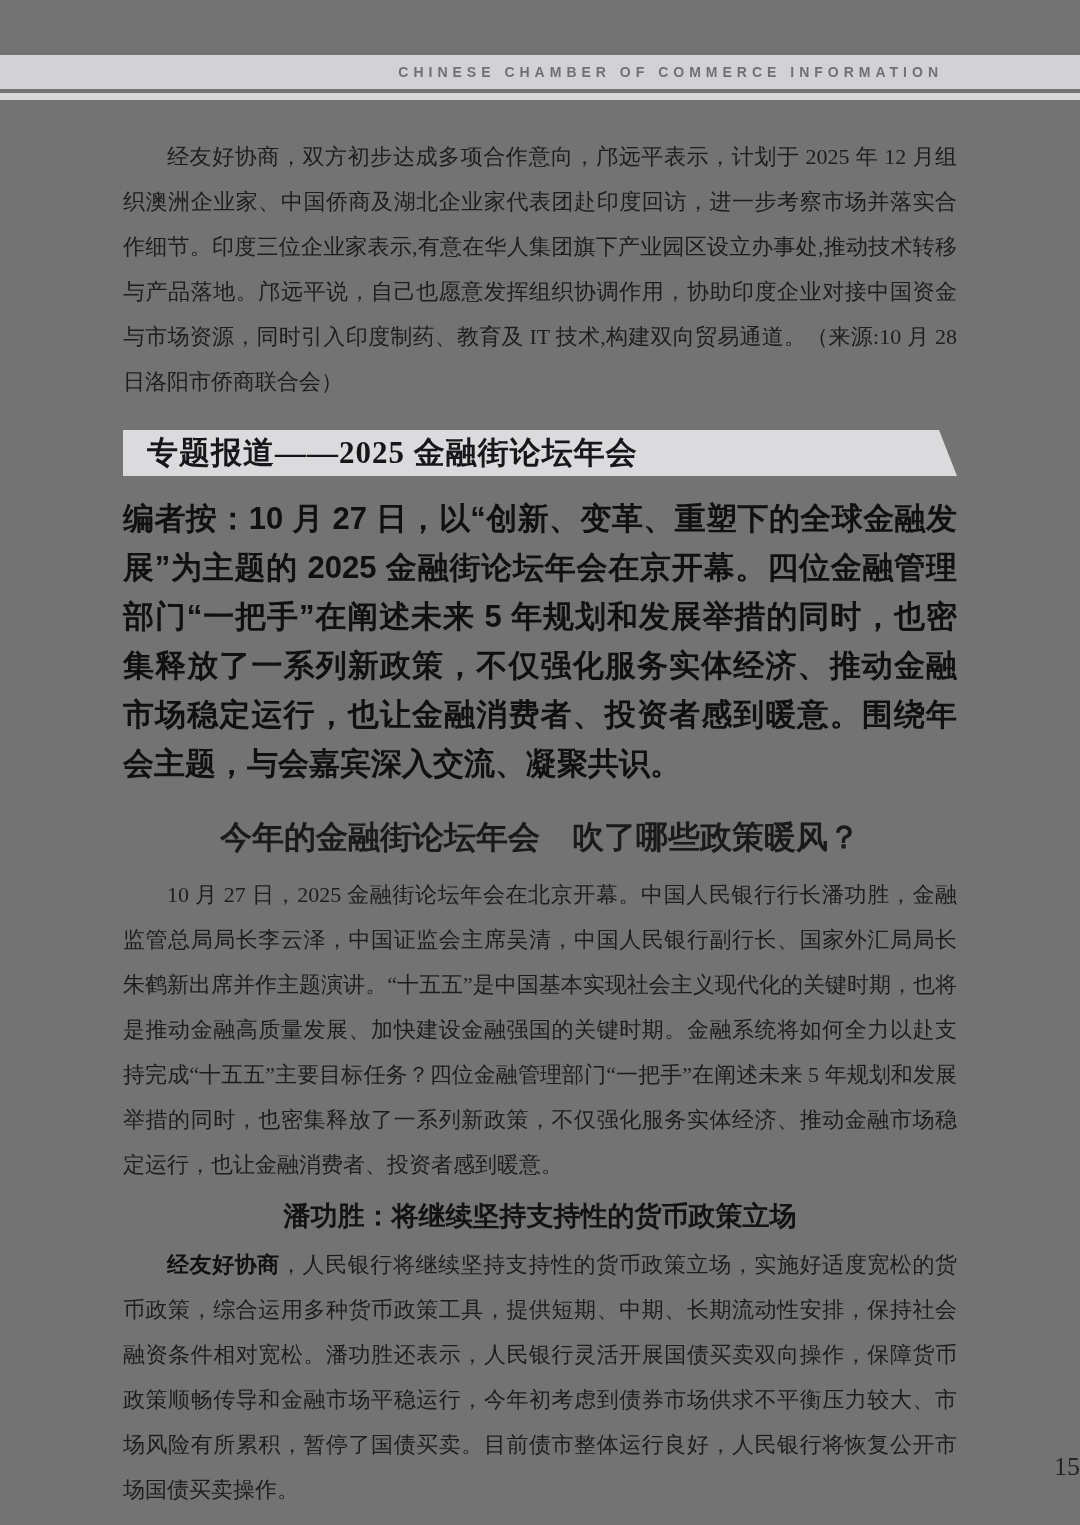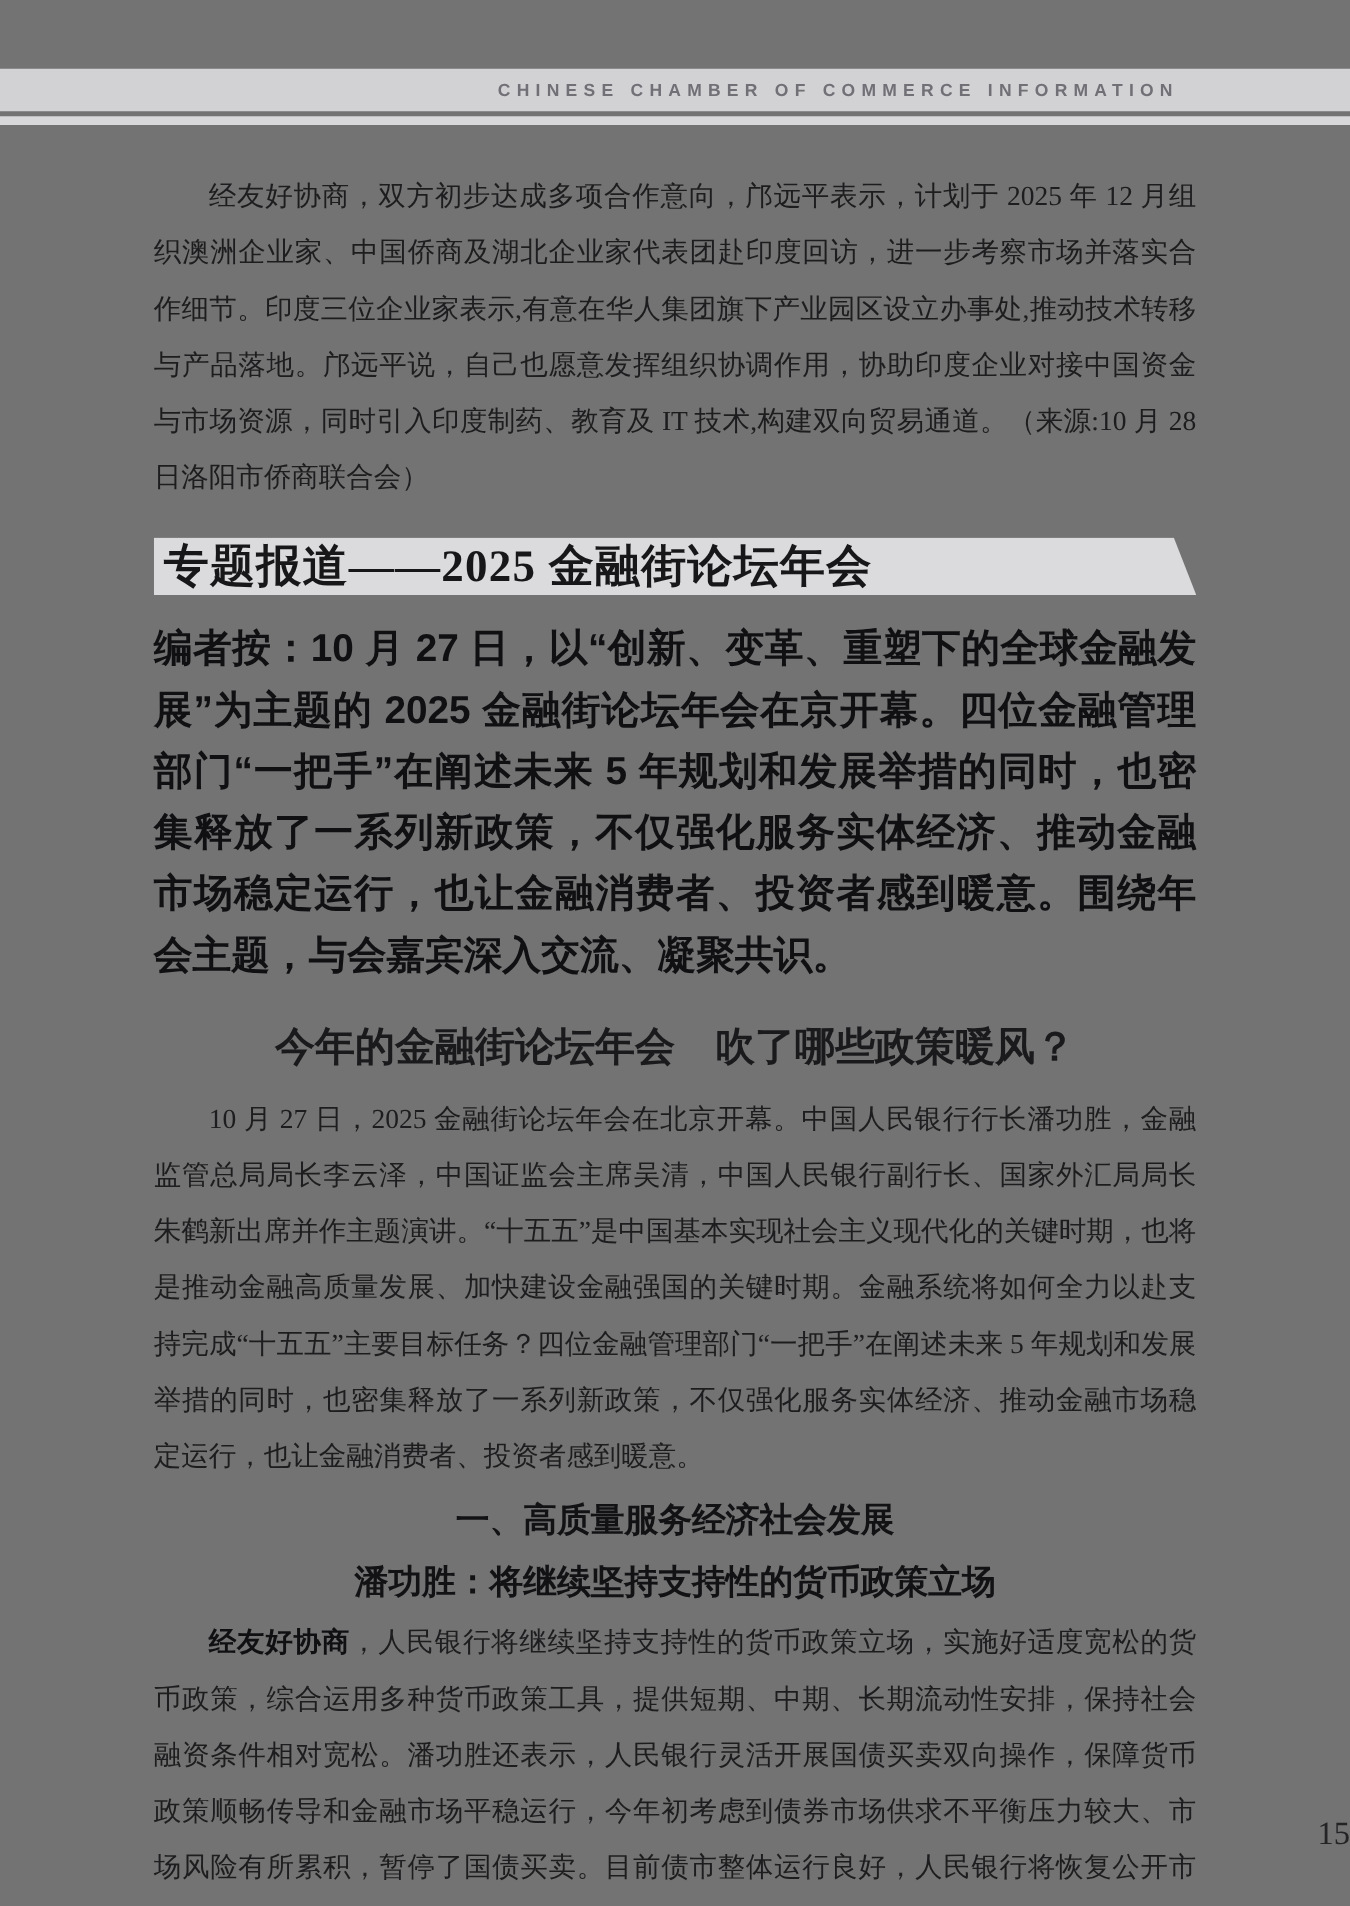--- a/index.html
+++ b/index.html
@@ -40,21 +40,21 @@
   
   .section-bar{
     margin-top:26px;
     background:var(--section_gray,#dbdbdd);
     height:46px;
     display:flex;align-items:center;
     padding-left:8px;box-sizing:border-box;
     clip-path:polygon(0 0,calc(100% - 18px) 0,100% 100%,0 100%);
   }
   .section-title{
-    font-size:36px;font-weight:700;margin:0;
+    font-size:31px;font-weight:700;margin:16px;
     font-family:"Liberation Serif","DejaVu Serif",serif;
     color:#17171a;letter-spacing:1px;
   }
   
   .editor-note{
     margin-top:18px;
     font-family:"Liberation Sans","DejaVu Sans",sans-serif;
     font-weight:700;color:#101013;
     font-size:31px;line-height:49px;
     text-align:justify;text-justify:inter-ideograph;
@@ -102,21 +102,20 @@
     <div class="section-bar">
       <h2 class="section-title">专题报道——2025 金融街论坛年会</h2>
     </div>
 
     <p class="editor-note">编者按：10 月 27 日，以“创新、变革、重塑下的全球金融发展”为主题的 2025 金融街论坛年会在京开幕。四位金融管理部门“一把手”在阐述未来 5 年规划和发展举措的同时，也密集释放了一系列新政策，不仅强化服务实体经济、推动金融市场稳定运行，也让金融消费者、投资者感到暖意。围绕年会主题，与会嘉宾深入交流、凝聚共识。</p>
 
     <h1 class="headline">今年的金融街论坛年会　吹了哪些政策暖风？</h1>
 
     <p class="body-text">10 月 27 日，2025 金融街论坛年会在北京开幕。中国人民银行行长潘功胜，金融监管总局局长李云泽，中国证监会主席吴清，中国人民银行副行长、国家外汇局局长朱鹤新出席并作主题演讲。“十五五”是中国基本实现社会主义现代化的关键时期，也将是推动金融高质量发展、加快建设金融强国的关键时期。金融系统将如何全力以赴支持完成“十五五”主要目标任务？四位金融管理部门“一把手”在阐述未来 5 年规划和发展举措的同时，也密集释放了一系列新政策，不仅强化服务实体经济、推动金融市场稳定运行，也让金融消费者、投资者感到暖意。</p>
 
-    <h3 class="subhead">一、高质量服务经济社会发展</h3>
 
 
     <h3 class="subhead">潘功胜：将继续坚持支持性的货币政策立场</h3>
 
     <p class="body-text"><span class="speaker">经友好协商</span><span>，人民银行将继续坚持支持性的货币政策立场，实施好适度宽松的货币政策，综合运用多种货币政策工具，提供短期、中期、长期流动性安排，保持社会融资条件相对宽松。潘功胜还表示，人民银行灵活开展国债买卖双向操作，保障货币政策顺畅传导和金融市场平稳运行，今年初考虑到债券市场供求不平衡压力较大、市场风险有所累积，暂停了国债买卖。目前债市整体运行良好，人民银行将恢复公开市场国债买卖操作。</span></p>
 
   </div>
 
   <div class="page-number">15</div>
 

